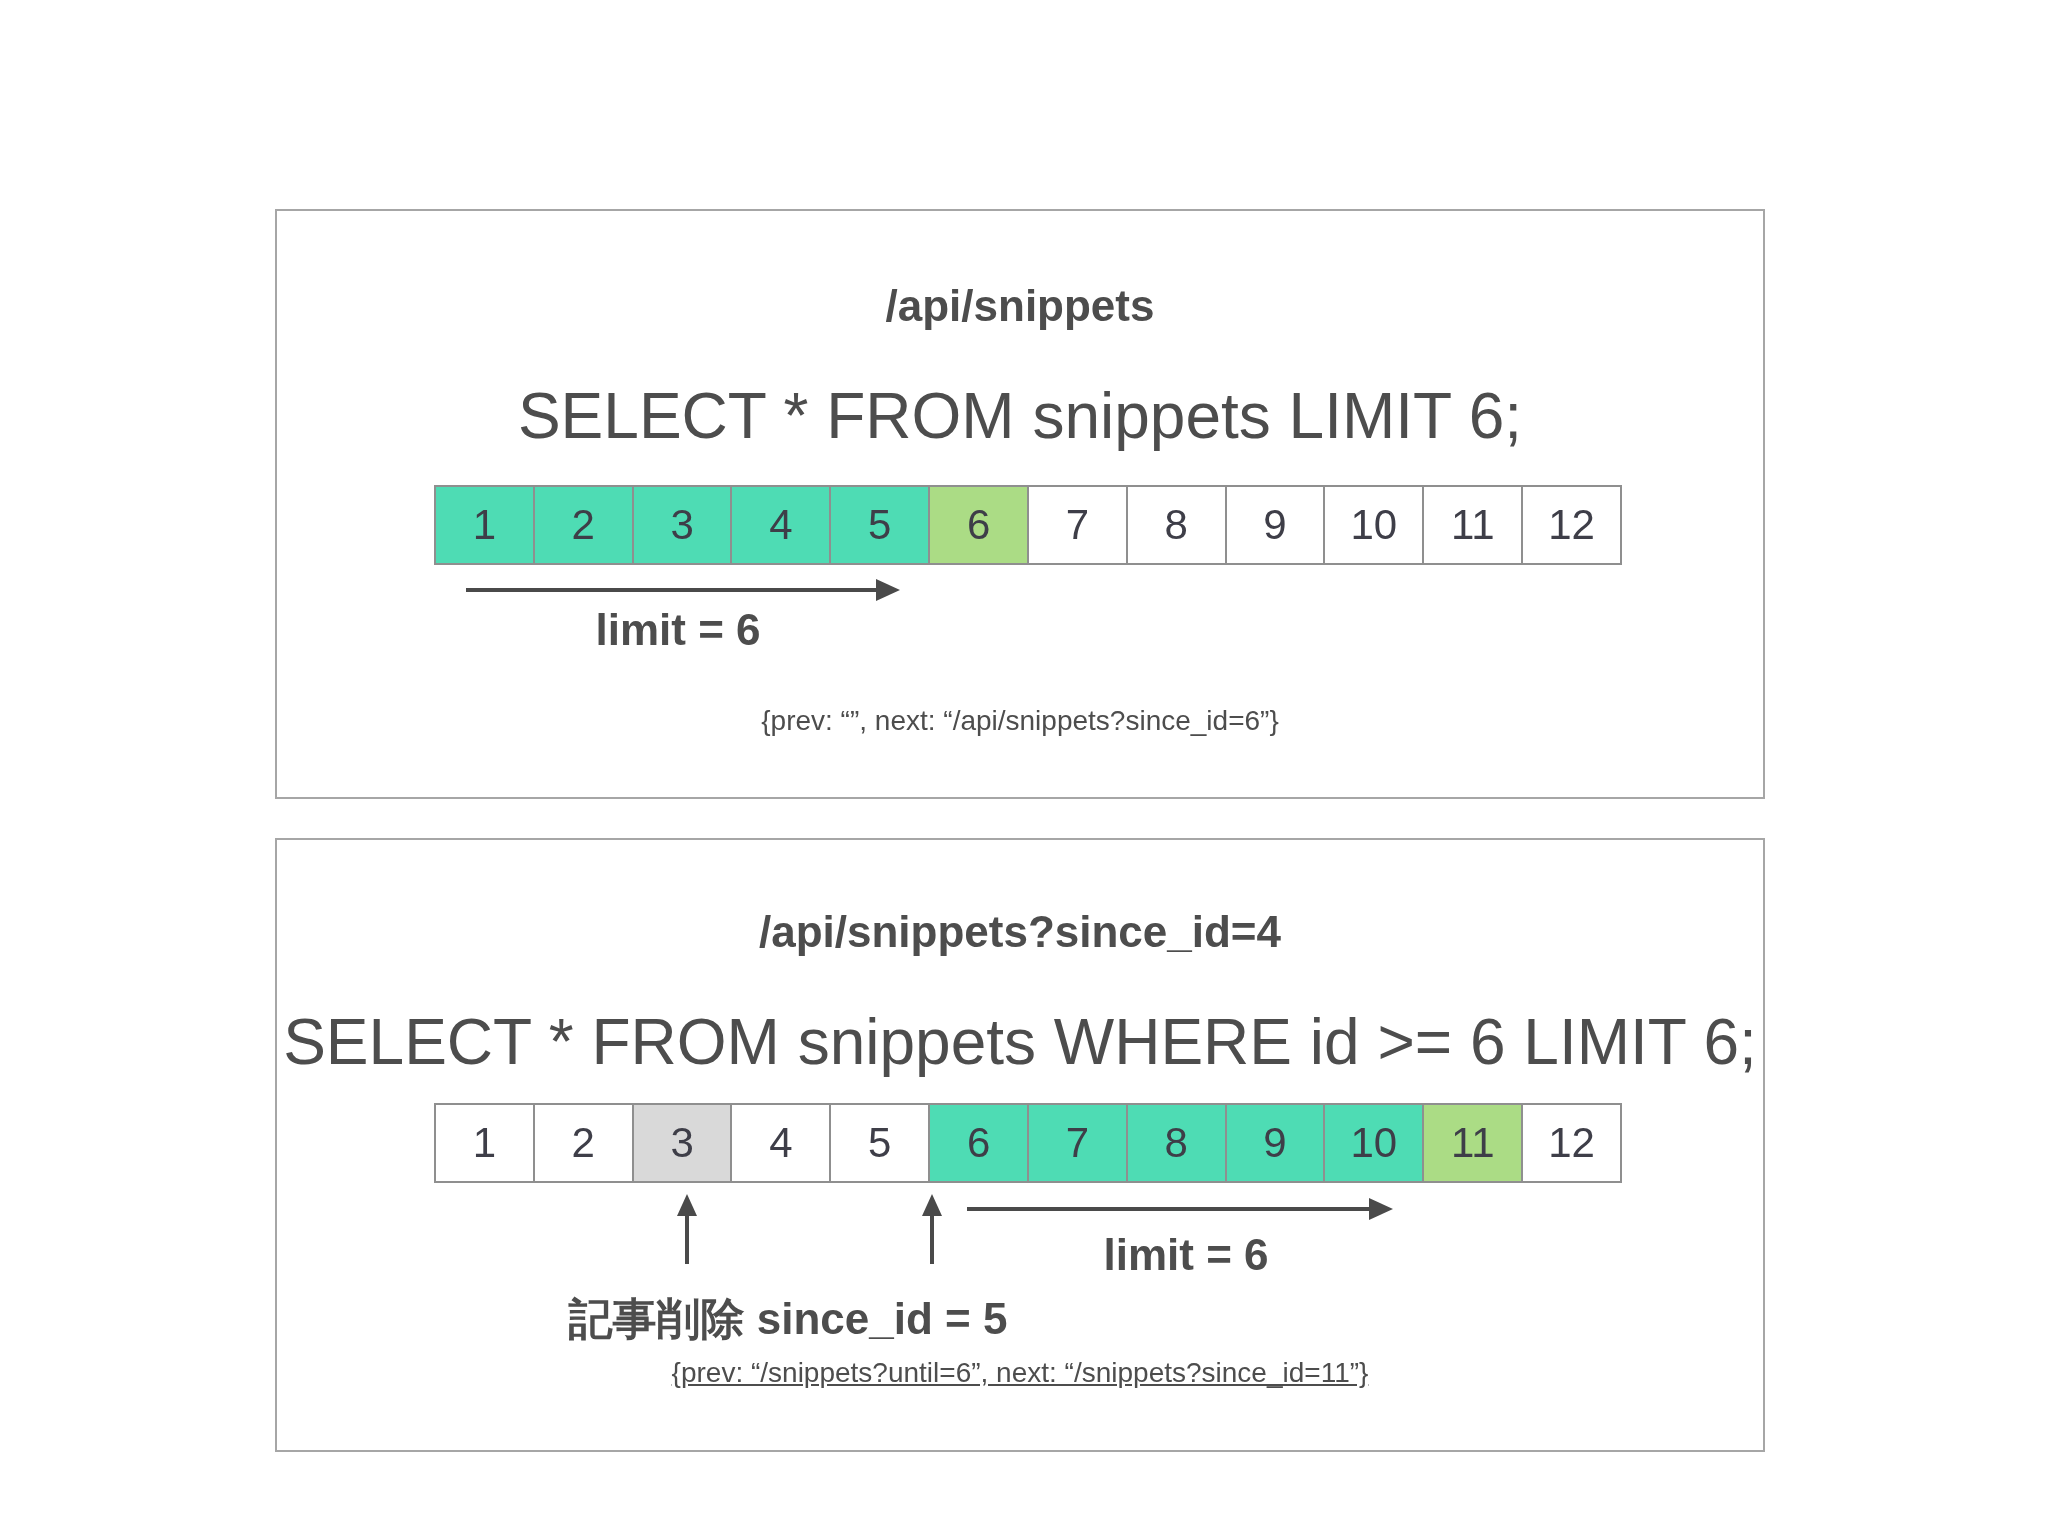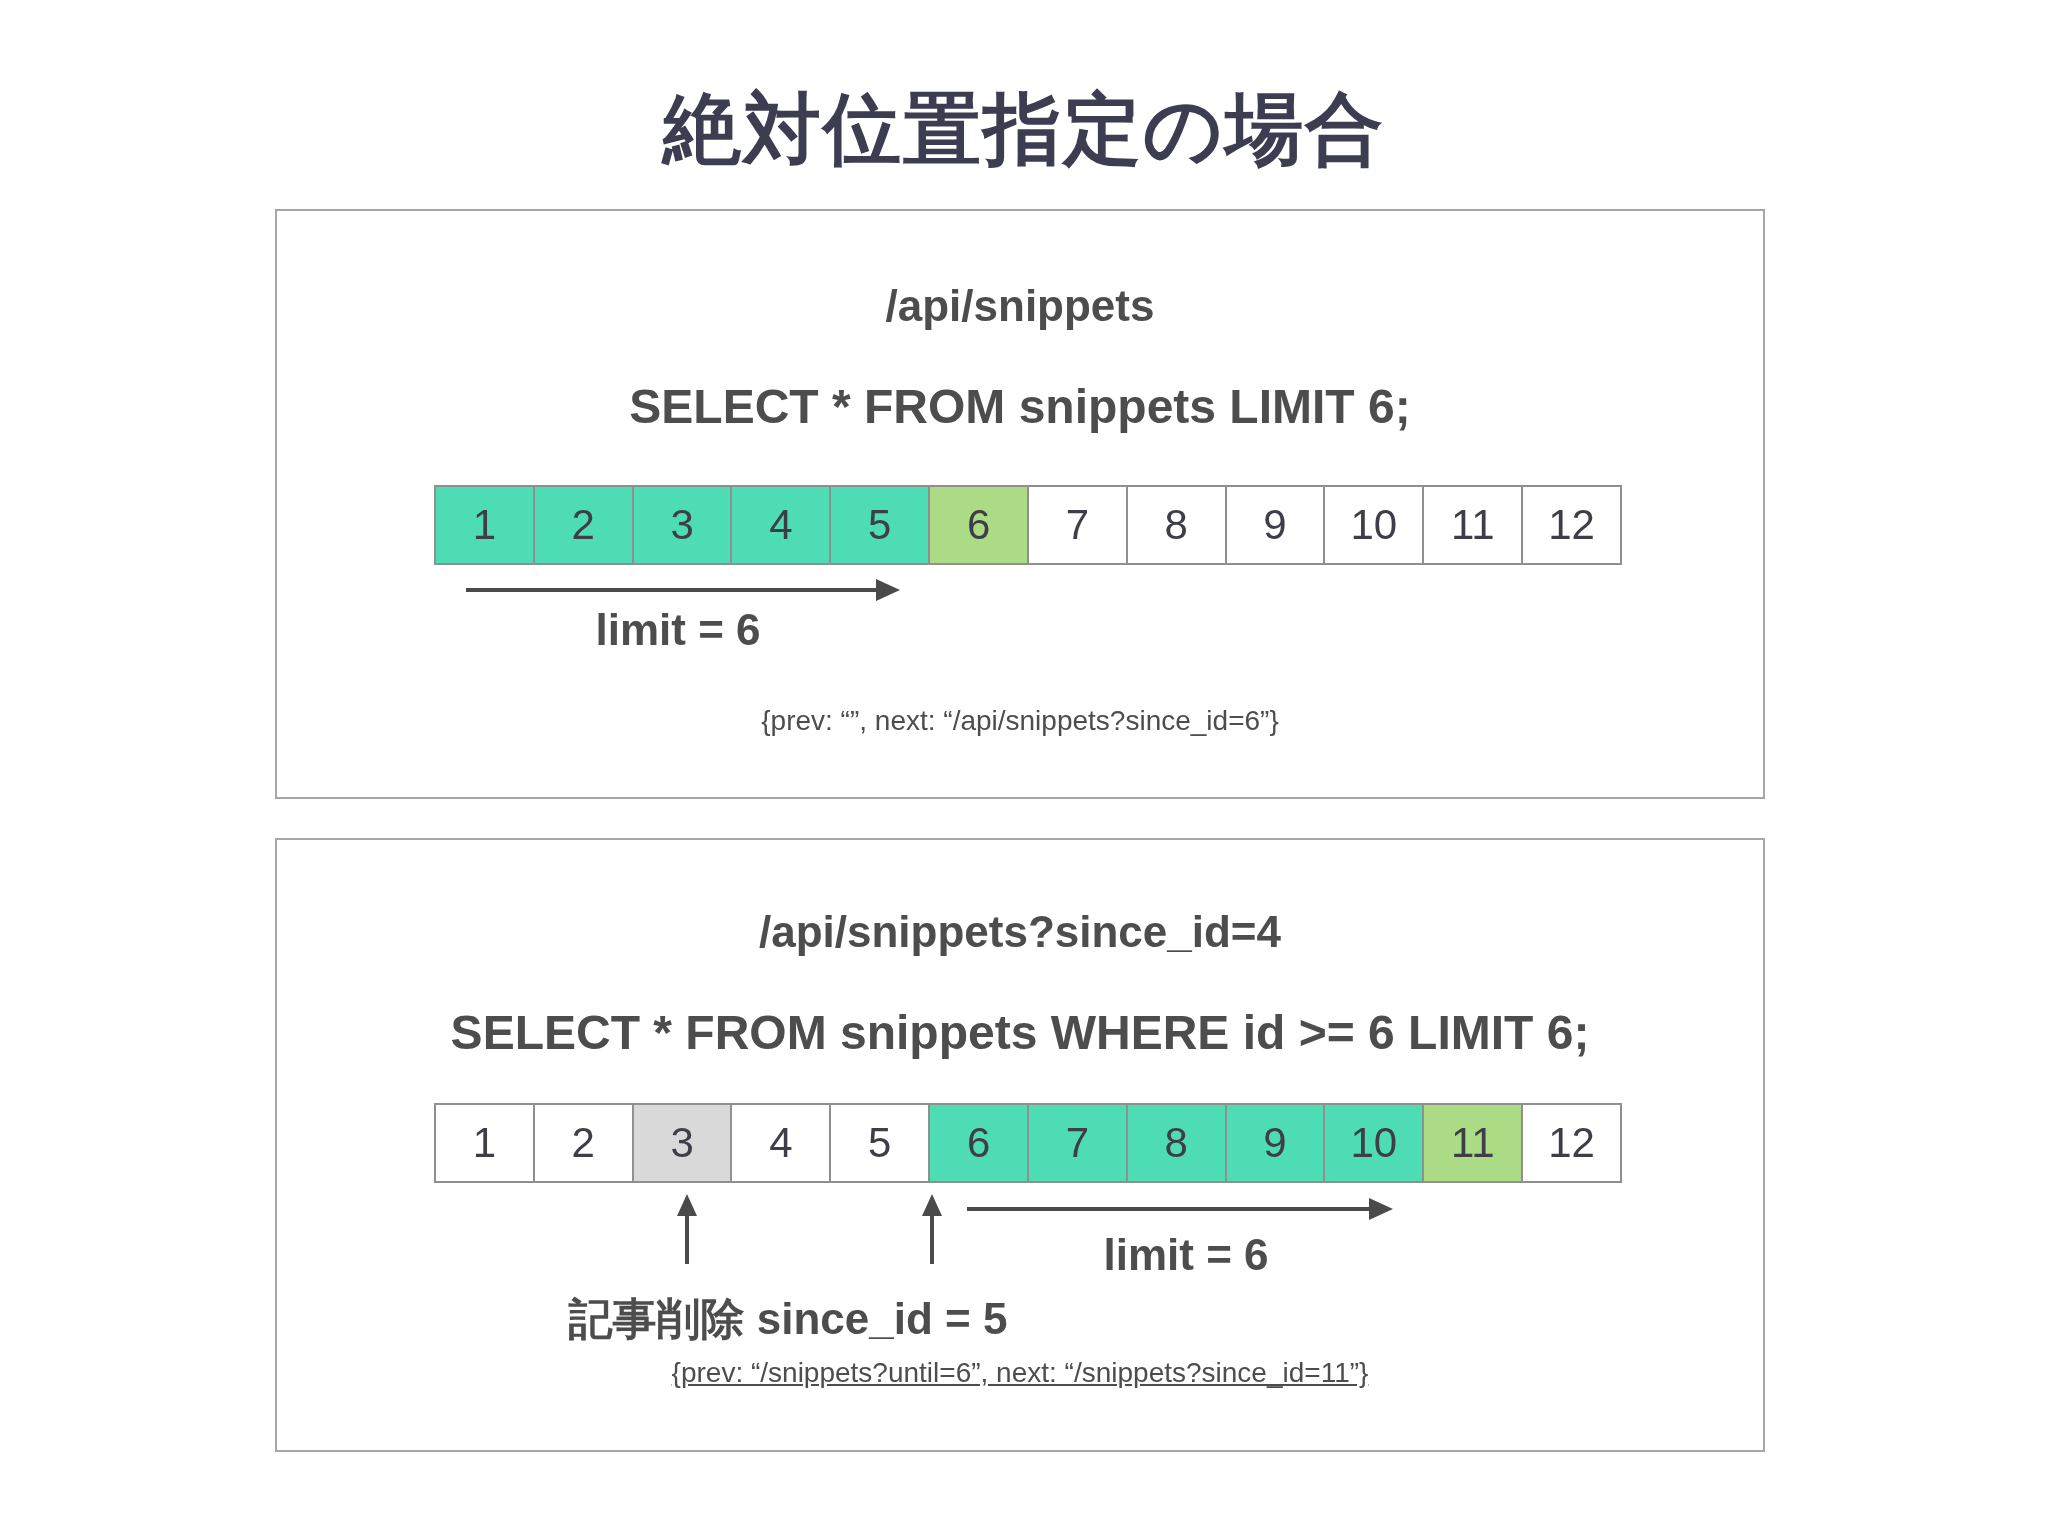--- a/index.html
+++ b/index.html
@@ -12,21 +12,21 @@
     font-size:78px;font-weight:800;color:var(--title-text,#3d3d52);letter-spacing:2px;
   }
   .panel{
     position:absolute;left:275px;width:1490px;background:#ffffff;
     border:2px solid var(--panel-border,#a6a6a6);box-sizing:border-box;
   }
   .panel-top{top:209px;height:590px;padding-left:20px;}
   .panel-bottom{top:838px;height:614px;}
   .center-line{position:absolute;left:0;width:100%;text-align:center;white-space:nowrap;}
   .endpoint{font-size:44px;font-weight:600;color:var(--text,#4d4d4d);}
-  .query{font-size:48px;font-weight:700;color:var(--text,#4d4d4d);}
+  .query{font-size:64px;font-weight:400;color:var(--text,#4d4d4d);}
   .response{font-size:28px;font-weight:400;color:var(--text,#4d4d4d);}
   .cell-row{
     position:absolute;left:157px;width:1188px;height:80px;display:flex;
   }
   .cell{
     flex:1;display:flex;align-items:center;justify-content:center;
     border:2px solid var(--cell-border,#8f8f8f);box-sizing:border-box;
     font-size:42px;color:#3e3e48;background:#ffffff;
   }
   .cell + .cell{margin-left:-2px;}
@@ -49,21 +49,20 @@
     content:"";position:absolute;top:-18px;left:50%;transform:translateX(-50%);
     border-bottom:22px solid var(--arrow,#4a4a4a);
     border-left:10px solid transparent;border-right:10px solid transparent;
   }
 </style>
 </head>
 <body>
 
 <div class="canvas">
 
-  <div class="page-title">絶対位置指定の場合</div>
 
   <div class="panel panel-top">
     <div class="center-line endpoint" style="top:70px;">/api/snippets</div>
     <div class="center-line query" style="top:168px;">SELECT * FROM snippets LIMIT 6;</div>
 
     <div class="cell-row" style="top:274px;">
         <div class="cell selected">1</div>
         <div class="cell selected">2</div>
         <div class="cell selected">3</div>
         <div class="cell selected">4</div>

